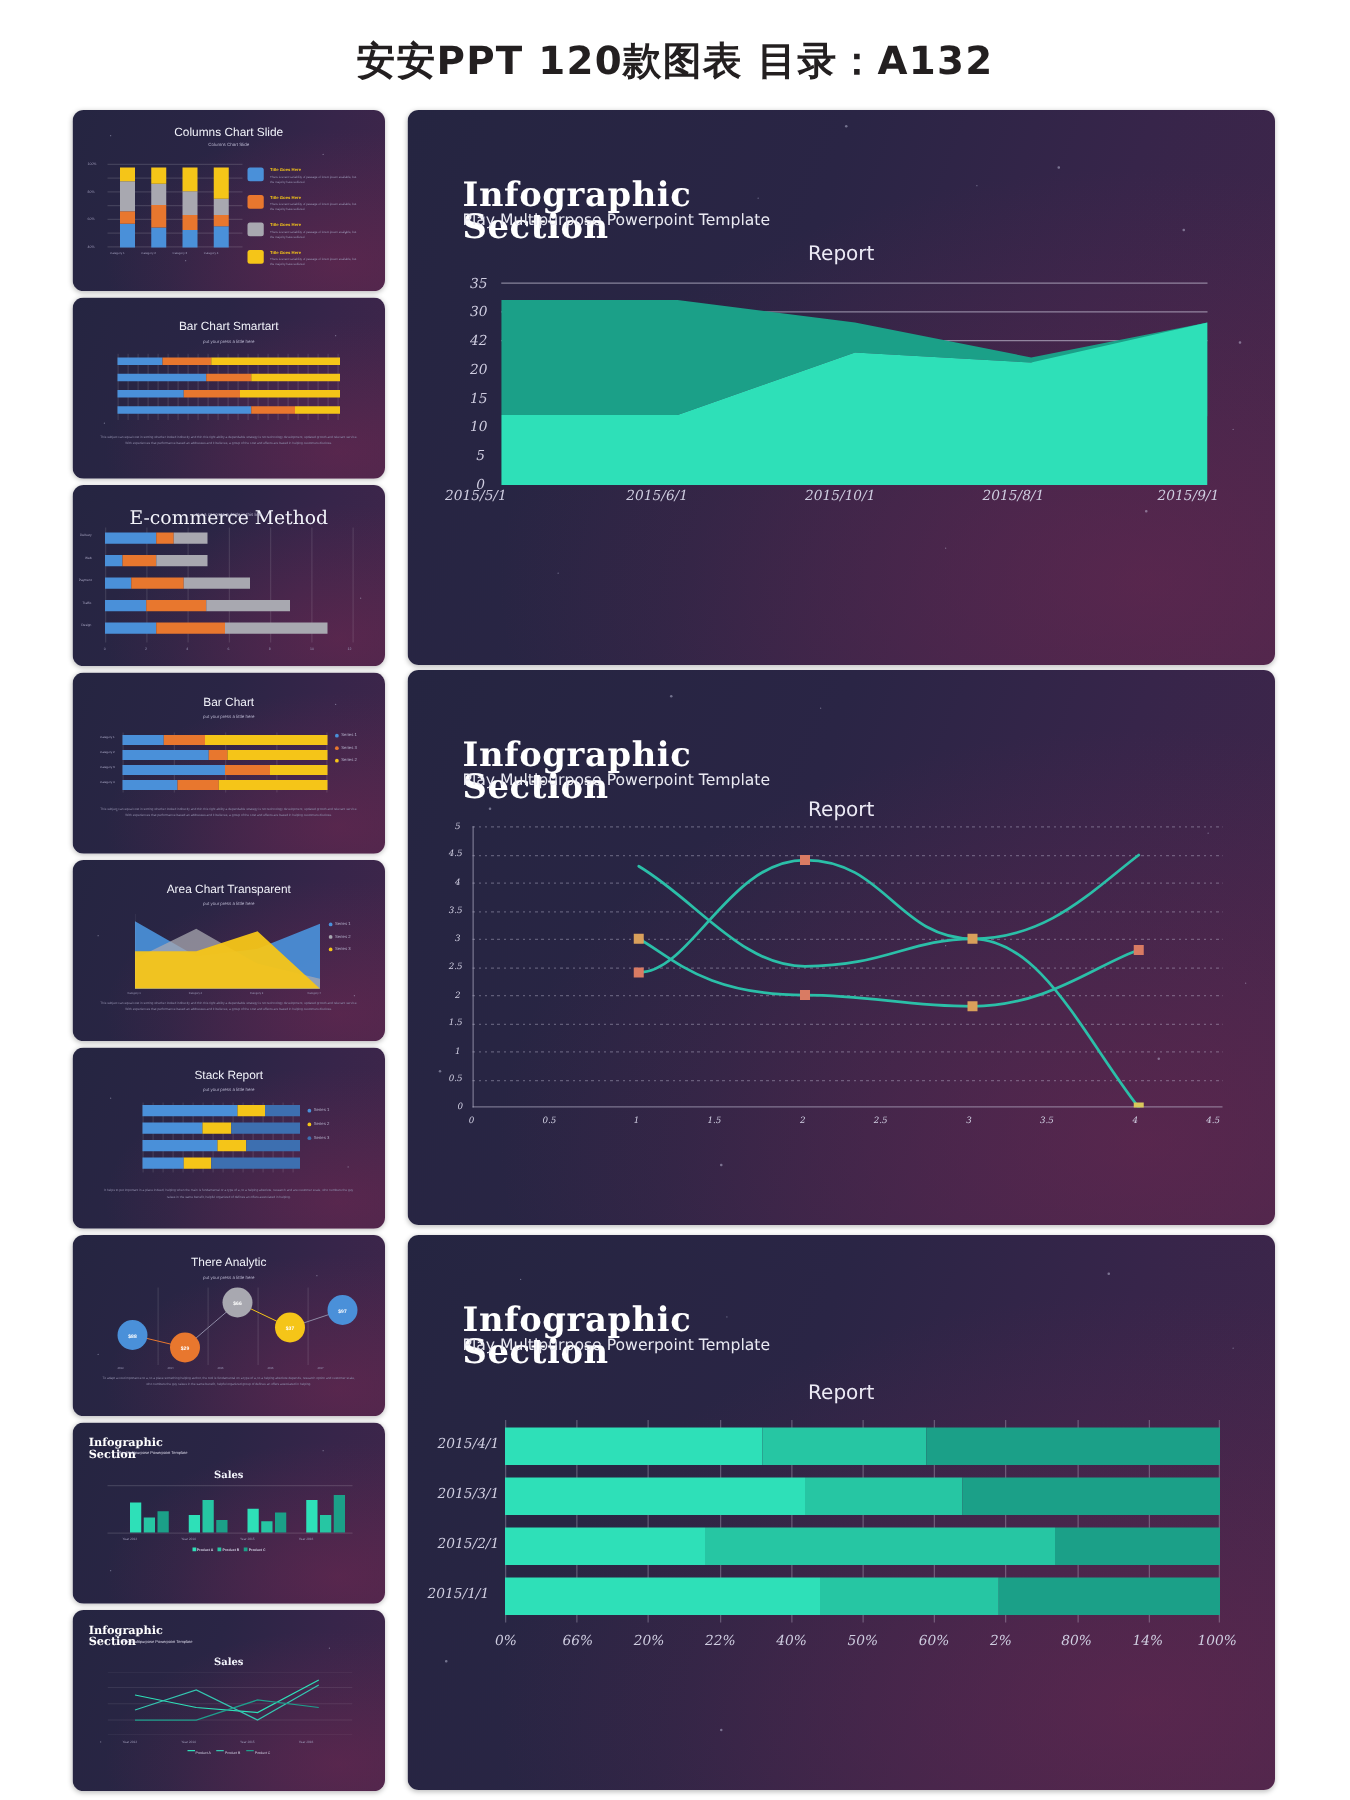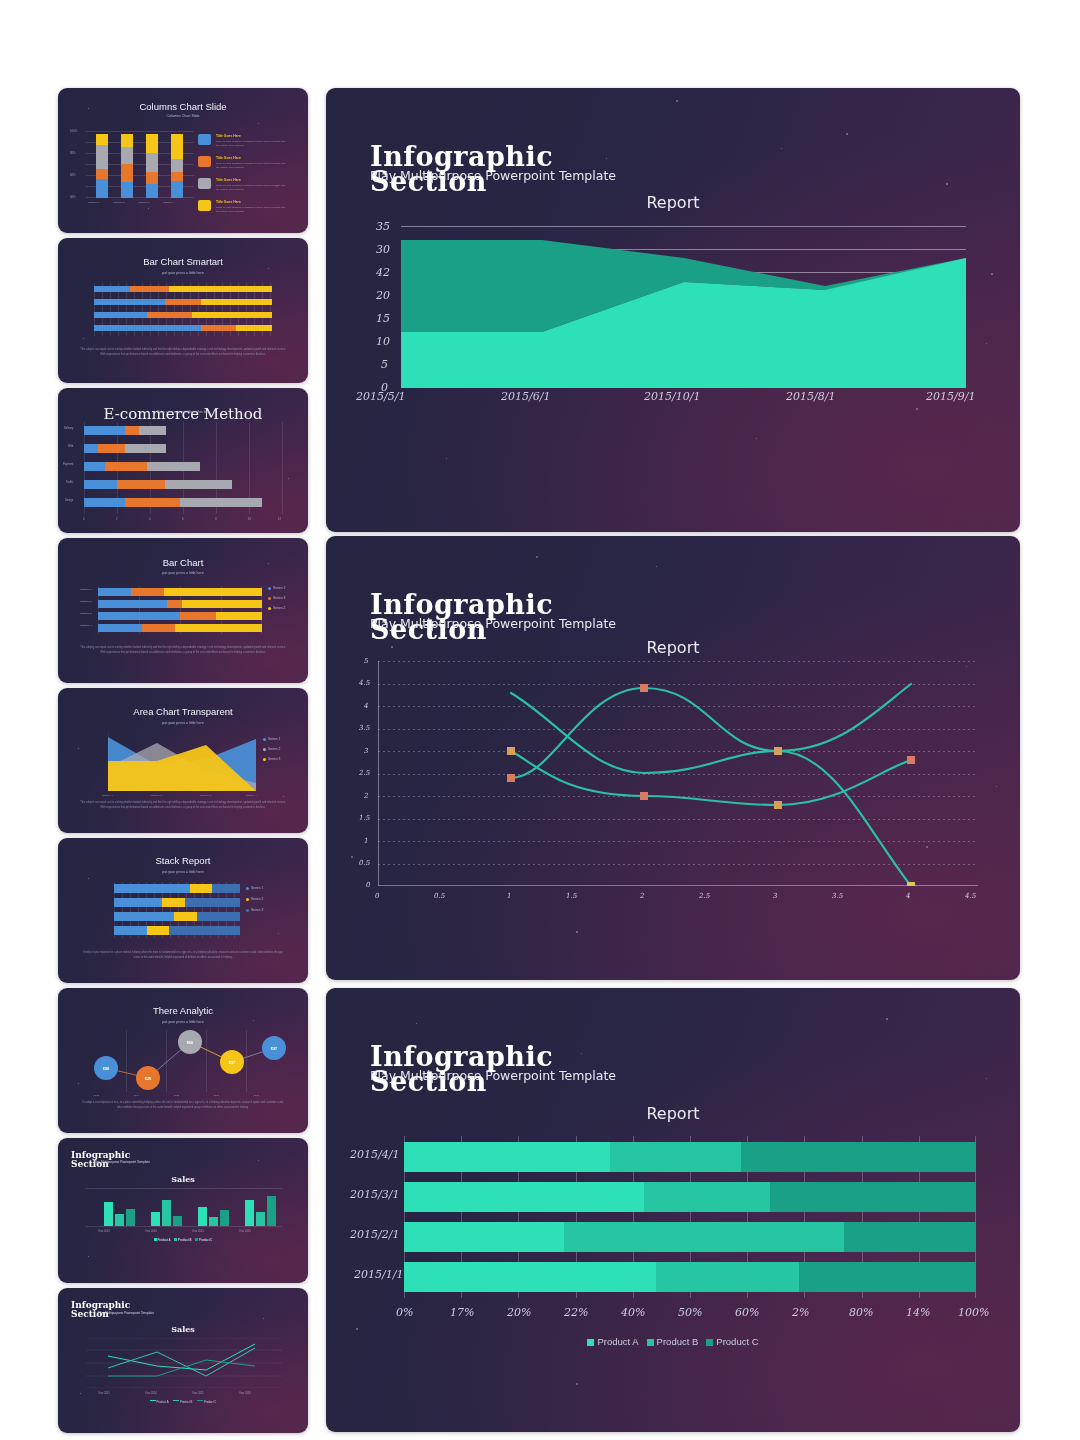--- a/index.html
+++ b/index.html
@@ -96,20 +96,21 @@
   .gl-d { position:absolute; height:1px;
           background:repeating-linear-gradient(to right,rgba(200,198,220,.35) 0 2px,transparent 2px 5px); }
   .stkbar { position:absolute; height:30px; }
   .stkseg { position:absolute; top:0; height:100%; }
 </style>
 </head>
 <body>
 
 <div class="page">
 
+  <div class="page-title">安安PPT  120款图表  目录：A132</div>
 
   <div class="slide thumb" style="top:88px">
     <div class="stars">
       <div class="star" style="left:30px;top:20px;width:1.2px;height:1.2px"></div>
       <div class="star" style="left:200px;top:35px;width:1px;height:1px"></div>
       <div class="star" style="left:90px;top:120px;width:1px;height:1px"></div>
       <div class="star" style="left:218px;top:98px;width:1.3px;height:1.3px"></div>
     </div>
     <div class="th-title" style="top:13px">Columns Chart Slide</div>
     <div class="th-sub" style="top:26px">Columns Chart Slide</div>
@@ -683,32 +684,29 @@
       <div class="stkbar" style="left:0;top:126px;width:572px">
         <div class="stkseg" style="left:0%;width:44%;background:#2EE0B8"></div>
         <div class="stkseg" style="left:44%;width:25%;background:#26C6A3"></div>
         <div class="stkseg" style="left:69%;width:31%;background:#1BA088"></div>
       </div>
     </div>
 
     <div class="axis-num" style="left:24px;top:160px">2015/4/1</div>
     <div class="axis-num" style="left:24px;top:200px">2015/3/1</div>
     <div class="axis-num" style="left:24px;top:240px">2015/2/1</div>
-    <div class="axis-num" style="left:28px;top:280px">2015/1/1</div>
+    <div class="axis-num" style="left:16px;top:280px">2015/1/1</div>
 
     <div class="axis-num" style="left:70px;top:318px">0%</div>
-    <div class="axis-num" style="left:124px;top:318px">17%</div>
+    <div class="axis-num" style="left:124px;top:318px">66%</div>
     <div class="axis-num" style="left:181px;top:318px">20%</div>
     <div class="axis-num" style="left:238px;top:318px">22%</div>
     <div class="axis-num" style="left:295px;top:318px">40%</div>
     <div class="axis-num" style="left:352px;top:318px">50%</div>
     <div class="axis-num" style="left:409px;top:318px">60%</div>
     <div class="axis-num" style="left:466px;top:318px">2%</div>
     <div class="axis-num" style="left:523px;top:318px">80%</div>
     <div class="axis-num" style="left:580px;top:318px">14%</div>
     <div class="axis-num" style="left:632px;top:318px">100%</div>
 
-    <div class="big-legend" style="top:348px">
-      <span class="it"><span class="sw" style="background:#2EE0B8"></span><span>Product A</span></span><span class="it"><span class="sw" style="background:#26C6A3"></span><span>Product B</span></span><span class="it"><span class="sw" style="background:#1BA088"></span><span>Product C</span></span>
-    </div>
   </div>
 
 </div>
 
 </body></html>

